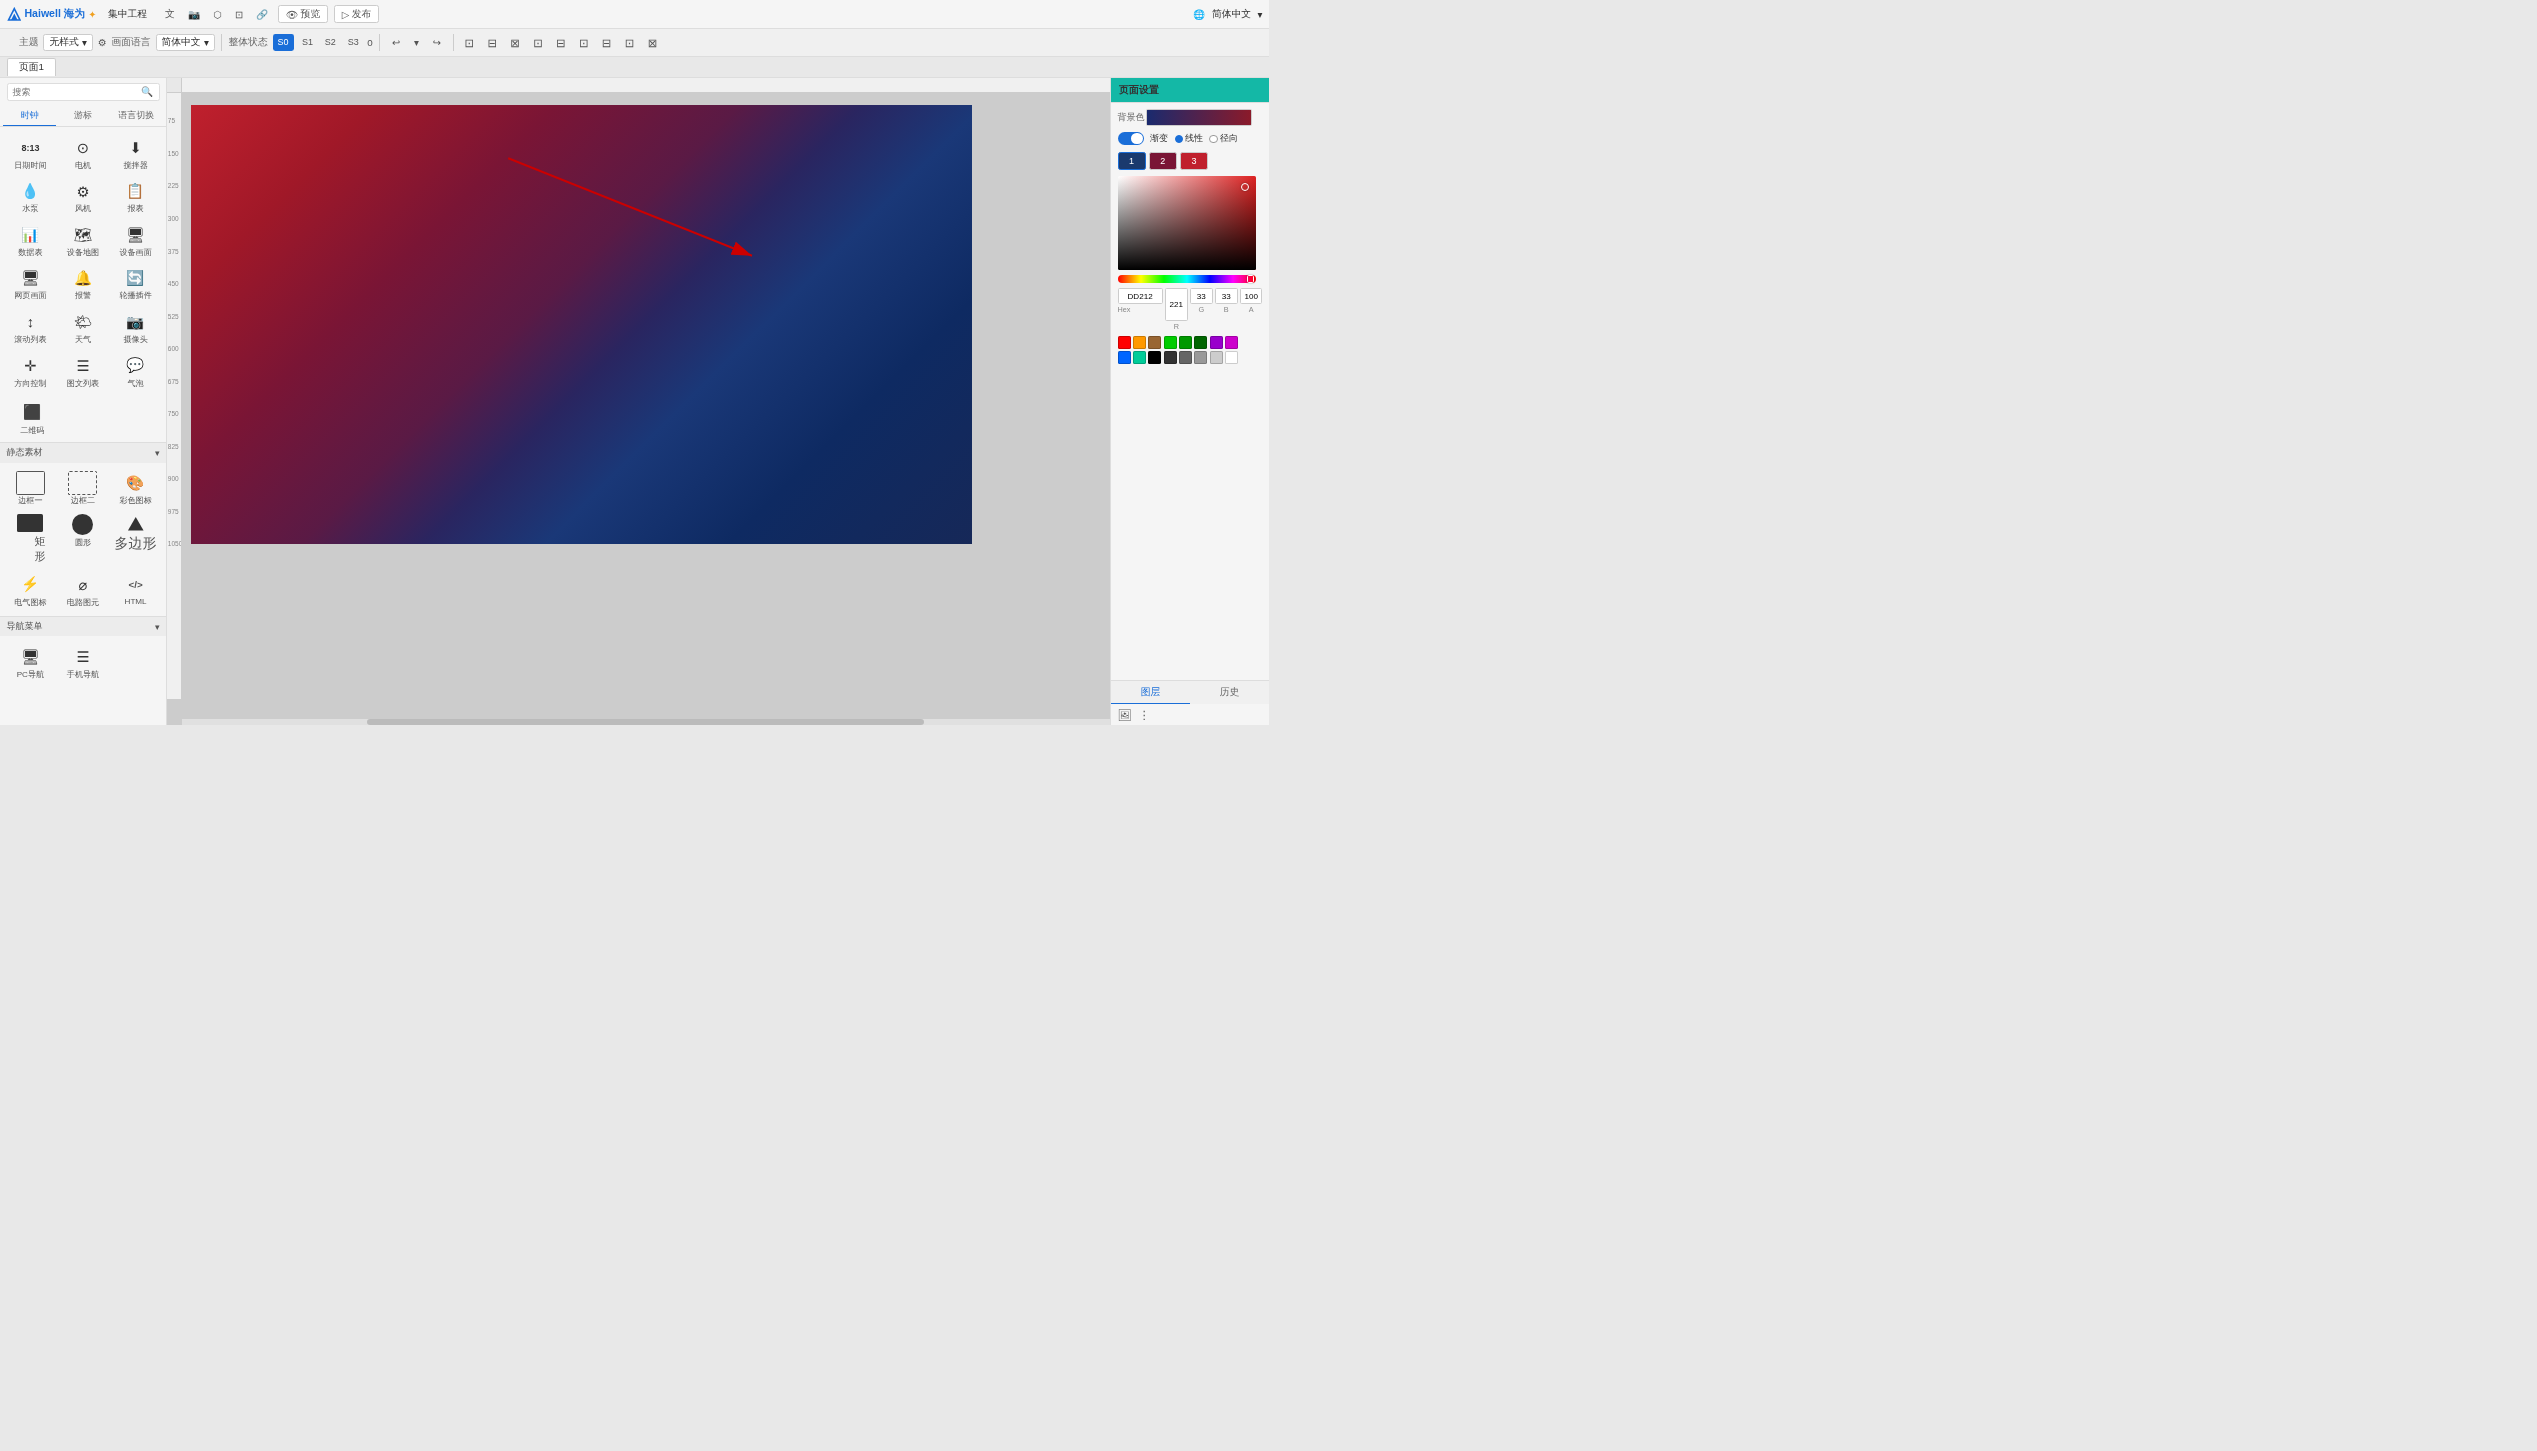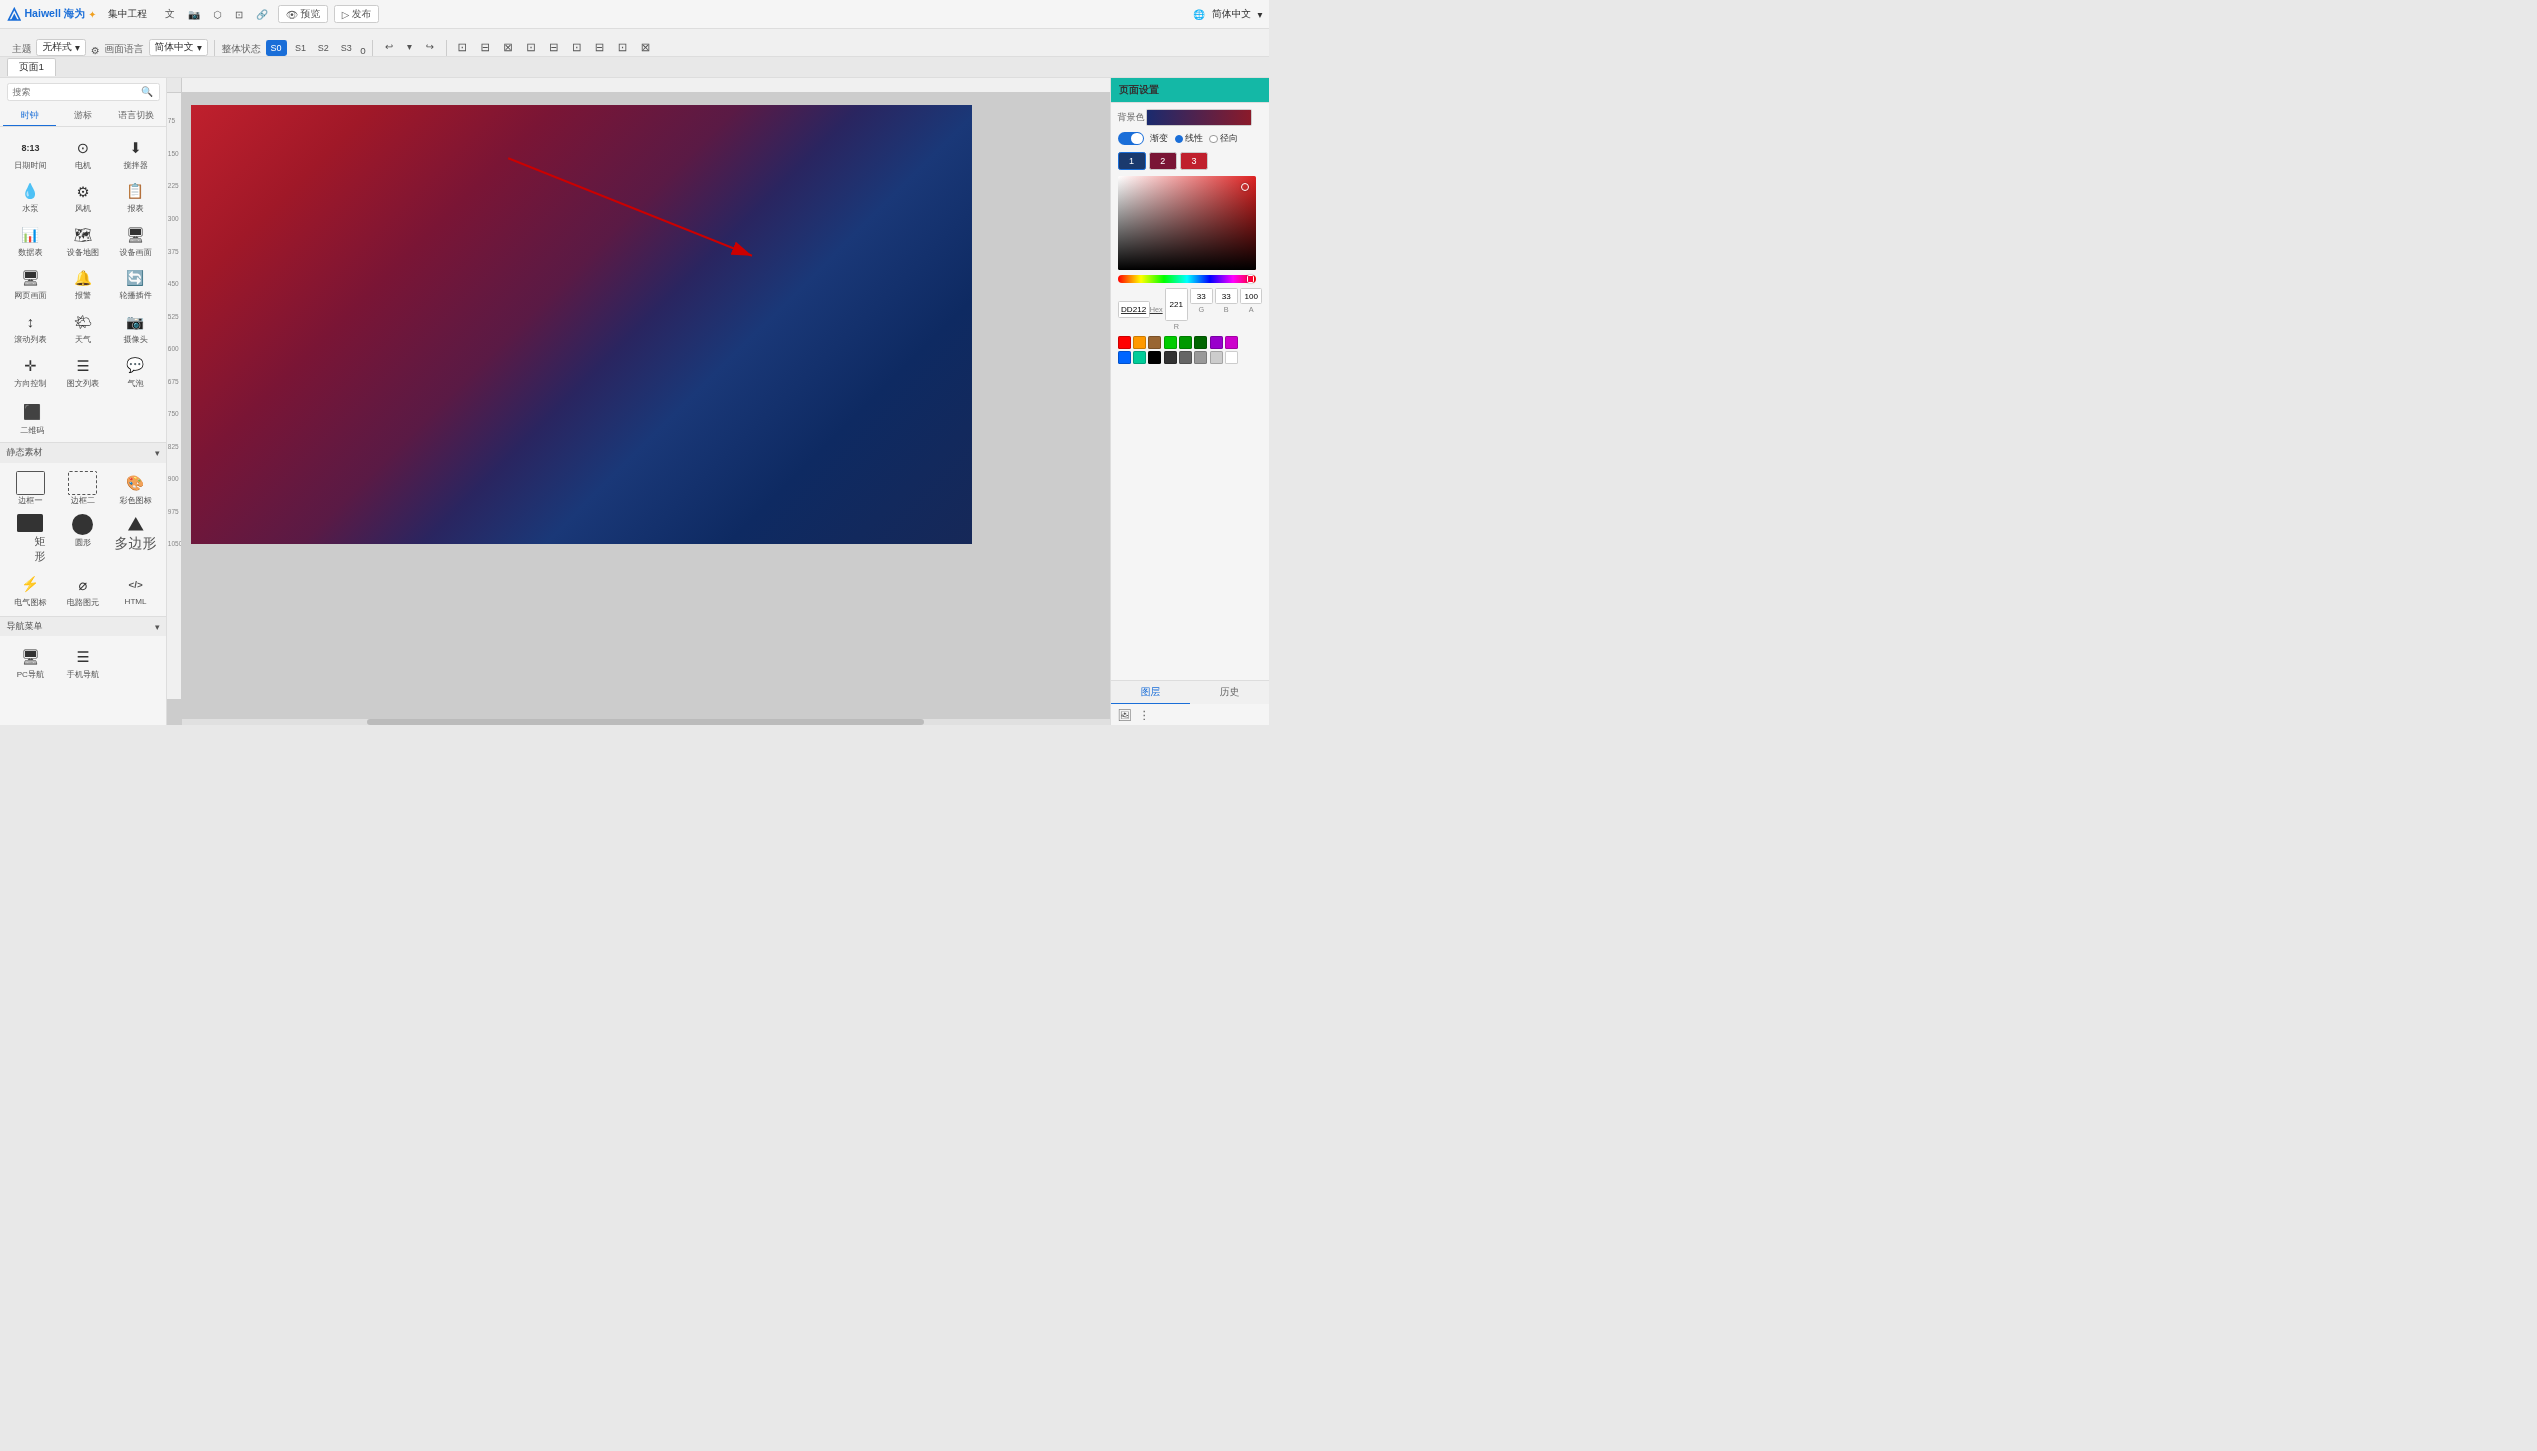--- a/index.html
+++ b/index.html
@@ -45,21 +45,21 @@
     </div>
   </div>
 
   <div style="margin-left:auto;display:flex;align-items:center;gap:6.5px;font-size:9.8px;">
     <span>🌐</span>
     <span>简体中文</span>
     <span style="cursor:pointer;">▾</span>
   </div>
 </div>
 
-<div style="display:flex;align-items:flex-end;height:28px;background:#f0f0f0;border-bottom:0.8px solid #ddd;padding:0 12px;gap:4.9px;font-size:9.8px;">
+<div style="display:flex;align-items:center;height:28px;background:#f0f0f0;border-bottom:0.8px solid #ddd;padding:0 19px;gap:4.9px;font-size:9.8px;">
   <span style="color:#666;">主题</span>
   <div style="display:flex;align-items:center;background:white;border:0.8px solid #ccc;border-radius:2.4px;padding:0.8px 4.9px;cursor:pointer;gap:3.3px;">
     <span>无样式</span>
     <span>▾</span>
   </div>
 
   <span style="cursor:pointer;color:#555;">⚙</span>
 
   <span style="color:#666;">画面语言</span>
   <div style="display:flex;align-items:center;background:white;border:0.8px solid #ccc;border-radius:2.4px;padding:0.8px 4.9px;cursor:pointer;gap:3.3px;">
@@ -408,21 +408,21 @@
       <div style="width:138px;height:94px;position:relative;border-radius:1.6px;overflow:hidden;margin-bottom:4.9px;cursor:crosshair;">
         <div style="width:100%;height:100%;background:linear-gradient(to bottom, transparent, #000), linear-gradient(to right, #fff, #dd2121);"></div>
         <div style="width:8.1px;height:8.1px;border:1.6px solid white;border-radius:50%;position:absolute;top:6.5px;right:6.5px;box-shadow:0 0 1.6px rgba(0,0,0,0.5);"></div>
       </div>
 
       <div style="width:138px;height:8.1px;border-radius:4.1px;background:linear-gradient(to right, #ff0000, #ffff00, #00ff00, #00ffff, #0000ff, #ff00ff, #ff0000);margin-bottom:4.9px;position:relative;cursor:pointer;">
         <div style="width:6.5px;height:8.1px;background:transparent;border:1.6px solid white;border-radius:1.6px;position:absolute;right:1.6px;top:0;box-shadow:0 0 1.6px rgba(0,0,0,0.5);"></div>
       </div>
 
       <div style="display:grid;grid-template-columns:2fr 1fr 1fr 1fr 1fr;gap:2.4px;margin-bottom:4.9px;">
-        <div style="display:flex;flex-direction:row;align-items:center;text-decoration:underline;">
+        <div style="display:flex;flex-direction:column;">
           <input type="text" value="DD212" style="width: 100%; height: 16.3px; border: 0.8px solid rgb(204, 204, 204); border-radius: 1.6px; text-align: center; font-size: 8.1px; outline: none;">
           <span style="font-size:7.3px;color:#888;margin-top:0.8px;">Hex</span>
         </div>
         <div style="display:flex;flex-direction:column;align-items:center;">
           <input type="text" value="221" style="width: 100%; height: 33px; border: 0.8px solid rgb(204, 204, 204); border-radius: 1.6px; text-align: center; font-size: 8.1px; outline: none;">
           <span style="font-size:7.3px;color:#888;margin-top:0.8px;">R</span>
         </div>
         <div style="display:flex;flex-direction:column;align-items:center;">
           <input type="text" value="33" style="width: 100%; height: 16.3px; border: 0.8px solid rgb(204, 204, 204); border-radius: 1.6px; text-align: center; font-size: 8.1px; outline: none;">
           <span style="font-size:7.3px;color:#888;margin-top:0.8px;">G</span>

